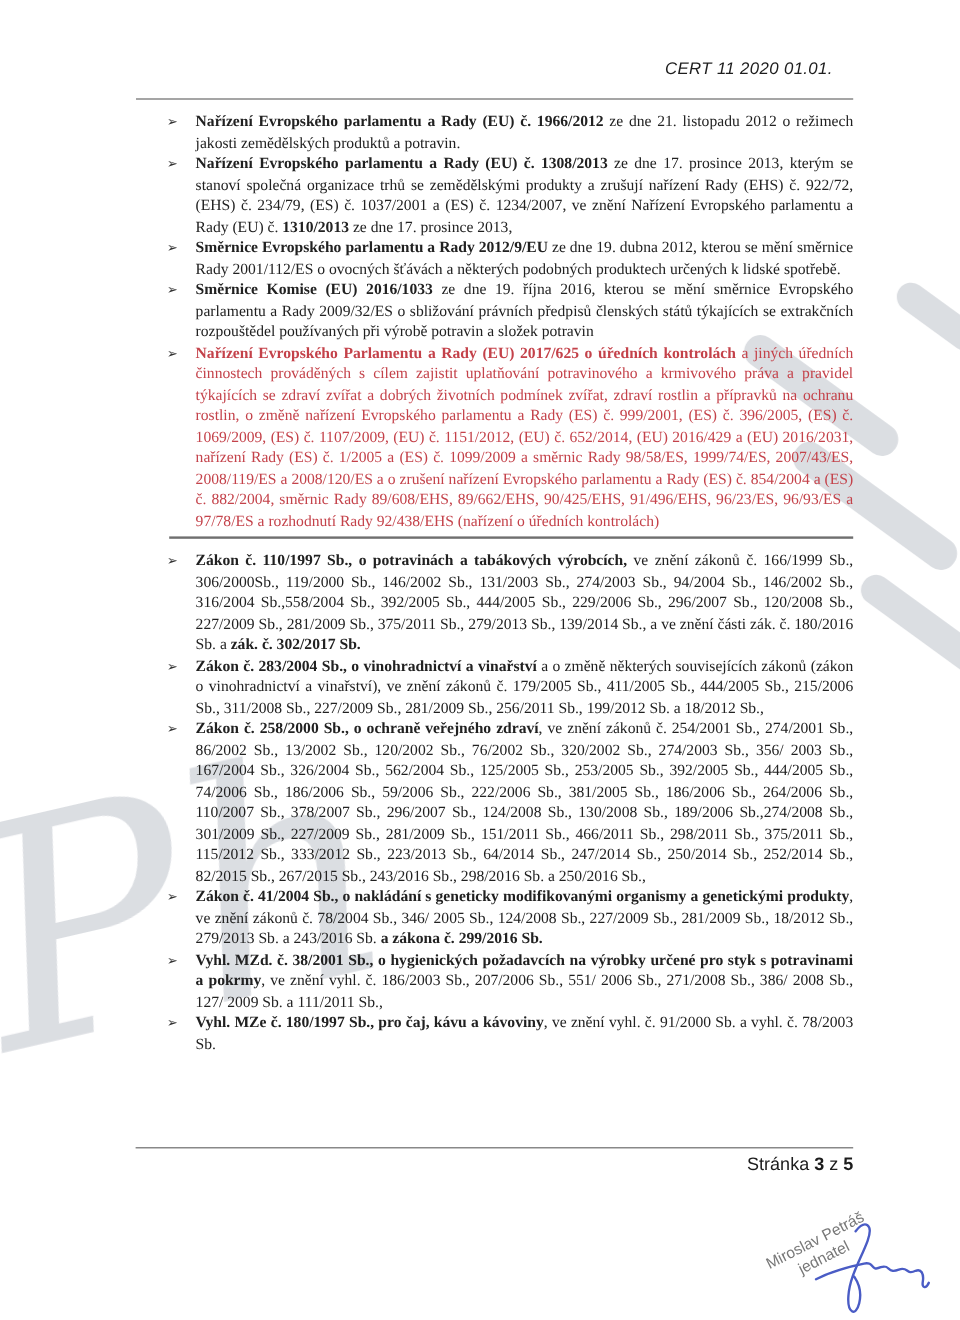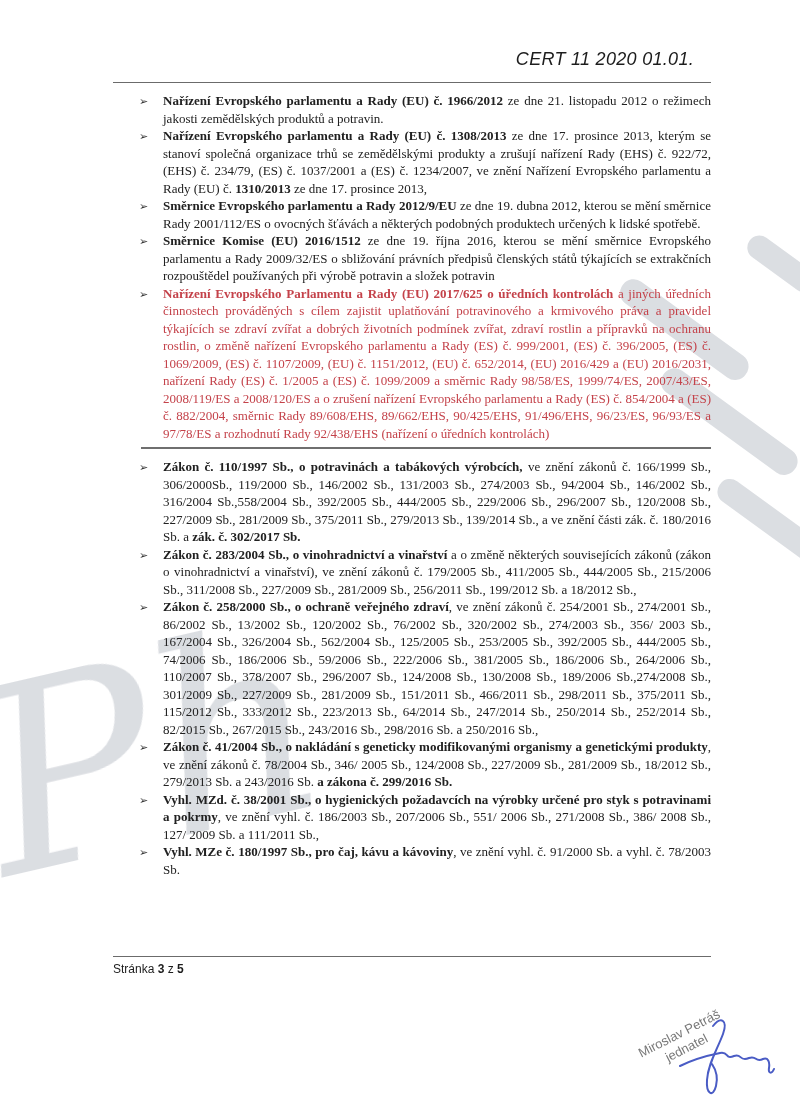--- a/index.html
+++ b/index.html
@@ -15,21 +15,21 @@
   
   #watermark {
     position: absolute; left: 0; top: 0; width: 800px; height: 1100px;
     z-index: 0; pointer-events: none;
   }
 
   
   .page-header {
     position: absolute; top: 49px; right: 106px; z-index: 2;
     font-family: "Liberation Sans", sans-serif;
-    font-style: italic; font-size: 18px; color: #1d1d1d;
+    font-style: italic; font-size: 14px; color: #1d1d1d;
     letter-spacing: 0.3px;
   }
 
   
   #content {
     position: absolute; left: 113px; top: 82px; width: 598px; z-index: 1;
   }
   .rule-top { border-top: 1.6px solid #6b6b6b; height: 0; }
   .list { margin-top: 9px; }
   .item {
@@ -49,23 +49,23 @@
   .item.red { color: #c4424a; }
   .section-divider {
     border-top: 2px solid #6f6f6f;
     margin: 5px 0 3px 28px; height: 0;
   }
 
   
   .page-footer {
     position: absolute; left: 113px; top: 956px; width: 598px; z-index: 1;
     border-top: 1.6px solid #6b6b6b;
-    text-align: left;
+    text-align: right;
     font-family: "Liberation Sans", sans-serif;
-    font-size: 12px; color: #1c1c1c;
+    font-size: 15px; color: #1c1c1c;
     padding-top: 5px;
   }
   .page-footer .b { font-weight: bold; }
 
   
   .sig-text {
     position: absolute; left: 613px; top: 1025px; width: 140px; z-index: 2;
     transform: rotate(-27deg);
     font-family: "Liberation Sans", sans-serif;
     font-size: 13px; color: #787878; text-align: center;
@@ -89,21 +89,21 @@
 </svg>
 
 <div class="page-header">CERT 11 2020 01.01.</div>
 
 <div id="content">
   <div class="rule-top"></div>
   <div class="list">
       <div class="item"><span class="bullet">➢</span><span class="b">Nařízení Evropského parlamentu a Rady (EU) č. 1966/2012</span><span> ze dne 21. listopadu 2012 o režimech jakosti zemědělských produktů a potravin.</span></div>
       <div class="item"><span class="bullet">➢</span><span class="b">Nařízení Evropského parlamentu a Rady (EU) č. 1308/2013</span><span> ze dne 17. prosince 2013, kterým se stanoví společná organizace trhů se zemědělskými produkty a zrušují nařízení Rady (EHS) č. 922/72, (EHS) č. 234/79, (ES) č. 1037/2001 a (ES) č. 1234/2007, ve znění Nařízení Evropského parlamentu a Rady (EU) č. </span><span class="b">1310/2013</span><span> ze dne 17. prosince 2013,</span></div>
       <div class="item"><span class="bullet">➢</span><span class="b">Směrnice Evropského parlamentu a Rady 2012/9/EU</span><span> ze dne 19. dubna 2012, kterou se mění směrnice Rady 2001/112/ES o ovocných šťávách a některých podobných produktech určených k lidské spotřebě.</span></div>
-      <div class="item"><span class="bullet">➢</span><span class="b">Směrnice Komise (EU) 2016/1512</span><span> ze dne 19. října 2016, kterou se mění směrnice Evropského parlamentu a Rady 2009/32/ES o sbližování právních předpisů členských států týkajících se extrakčních rozpouštědel používaných při výrobě potravin a složek potravin</span></div>
+      <div class="item"><span class="bullet">➢</span><span class="b">Směrnice Komise (EU) 2016/1033</span><span> ze dne 19. října 2016, kterou se mění směrnice Evropského parlamentu a Rady 2009/32/ES o sbližování právních předpisů členských států týkajících se extrakčních rozpouštědel používaných při výrobě potravin a složek potravin</span></div>
       <div class="item red"><span class="bullet">➢</span><span class="b">Nařízení Evropského Parlamentu a Rady (EU) 2017/625 o úředních kontrolách</span><span> a jiných úředních činnostech prováděných s cílem zajistit uplatňování potravinového a krmivového práva a pravidel týkajících se zdraví zvířat a dobrých životních podmínek zvířat, zdraví rostlin a přípravků na ochranu rostlin, o změně nařízení Evropského parlamentu a Rady (ES) č. 999/2001, (ES) č. 396/2005, (ES) č. 1069/2009, (ES) č. 1107/2009, (EU) č. 1151/2012, (EU) č. 652/2014, (EU) 2016/429 a (EU) 2016/2031, nařízení Rady (ES) č. 1/2005 a (ES) č. 1099/2009 a směrnic Rady 98/58/ES, 1999/74/ES, 2007/43/ES, 2008/119/ES a 2008/120/ES a o zrušení nařízení Evropského parlamentu a Rady (ES) č. 854/2004 a (ES) č. 882/2004, směrnic Rady 89/608/EHS, 89/662/EHS, 90/425/EHS, 91/496/EHS, 96/23/ES, 96/93/ES a 97/78/ES a rozhodnutí Rady 92/438/EHS (nařízení o úředních kontrolách)</span></div>
     </div>
   <div class="section-divider"></div>
   <div class="list">
       <div class="item"><span class="bullet">➢</span><span class="b">Zákon č. 110/1997 Sb., o potravinách a tabákových výrobcích,</span><span> ve znění zákonů č. 166/1999 Sb., 306/2000Sb., 119/2000 Sb., 146/2002 Sb., 131/2003 Sb., 274/2003 Sb., 94/2004 Sb., 146/2002 Sb., 316/2004 Sb.,558/2004 Sb., 392/2005 Sb., 444/2005 Sb., 229/2006 Sb., 296/2007 Sb., 120/2008 Sb., 227/2009 Sb., 281/2009 Sb., 375/2011 Sb., 279/2013 Sb., 139/2014 Sb., a ve znění části zák. č. 180/2016 Sb. a </span><span class="b">zák. č. 302/2017 Sb.</span></div>
       <div class="item"><span class="bullet">➢</span><span class="b">Zákon č. 283/2004 Sb., o vinohradnictví a vinařství</span><span> a o změně některých souvisejících zákonů (zákon o vinohradnictví a vinařství), ve znění zákonů č. 179/2005 Sb., 411/2005 Sb., 444/2005 Sb., 215/2006 Sb., 311/2008 Sb., 227/2009 Sb., 281/2009 Sb., 256/2011 Sb., 199/2012 Sb. a 18/2012 Sb.,</span></div>
       <div class="item"><span class="bullet">➢</span><span class="b">Zákon č. 258/2000 Sb., o ochraně veřejného zdraví</span><span>, ve znění zákonů č. 254/2001 Sb., 274/2001 Sb., 86/2002 Sb., 13/2002 Sb., 120/2002 Sb., 76/2002 Sb., 320/2002 Sb., 274/2003 Sb., 356/ 2003 Sb., 167/2004 Sb., 326/2004 Sb.,  562/2004 Sb., 125/2005 Sb., 253/2005 Sb., 392/2005 Sb.,  444/2005 Sb., 74/2006 Sb., 186/2006 Sb., 59/2006 Sb., 222/2006 Sb., 381/2005 Sb., 186/2006 Sb., 264/2006 Sb., 110/2007 Sb., 378/2007 Sb.,  296/2007 Sb., 124/2008 Sb., 130/2008 Sb., 189/2006 Sb.,274/2008 Sb., 301/2009 Sb., 227/2009 Sb., 281/2009 Sb., 151/2011 Sb., 466/2011 Sb., 298/2011 Sb., 375/2011 Sb., 115/2012 Sb., 333/2012 Sb., 223/2013 Sb., 64/2014 Sb., 247/2014 Sb., 250/2014 Sb., 252/2014 Sb., 82/2015 Sb., 267/2015 Sb., 243/2016 Sb., 298/2016 Sb. a 250/2016 Sb.,</span></div>
       <div class="item"><span class="bullet">➢</span><span class="b">Zákon č. 41/2004 Sb., o nakládání s geneticky modifikovanými organismy a genetickými produkty</span><span>, ve znění zákonů č. 78/2004 Sb., 346/ 2005 Sb., 124/2008 Sb., 227/2009 Sb., 281/2009 Sb., 18/2012 Sb., 279/2013 Sb. a 243/2016 Sb. </span><span class="b">a zákona č. 299/2016 Sb.</span></div>
       <div class="item"><span class="bullet">➢</span><span class="b">Vyhl. MZd. č. 38/2001 Sb., o hygienických požadavcích na výrobky určené pro styk s potravinami a pokrmy</span><span>, ve znění vyhl. č. 186/2003 Sb., 207/2006 Sb., 551/ 2006 Sb., 271/2008 Sb., 386/ 2008 Sb., 127/ 2009 Sb. a  111/2011 Sb.,</span></div>
       <div class="item"><span class="bullet">➢</span><span class="b">Vyhl. MZe č. 180/1997 Sb., pro čaj, kávu a kávoviny</span><span>, ve znění vyhl. č. 91/2000 Sb. a vyhl. č. 78/2003 Sb.</span></div>

